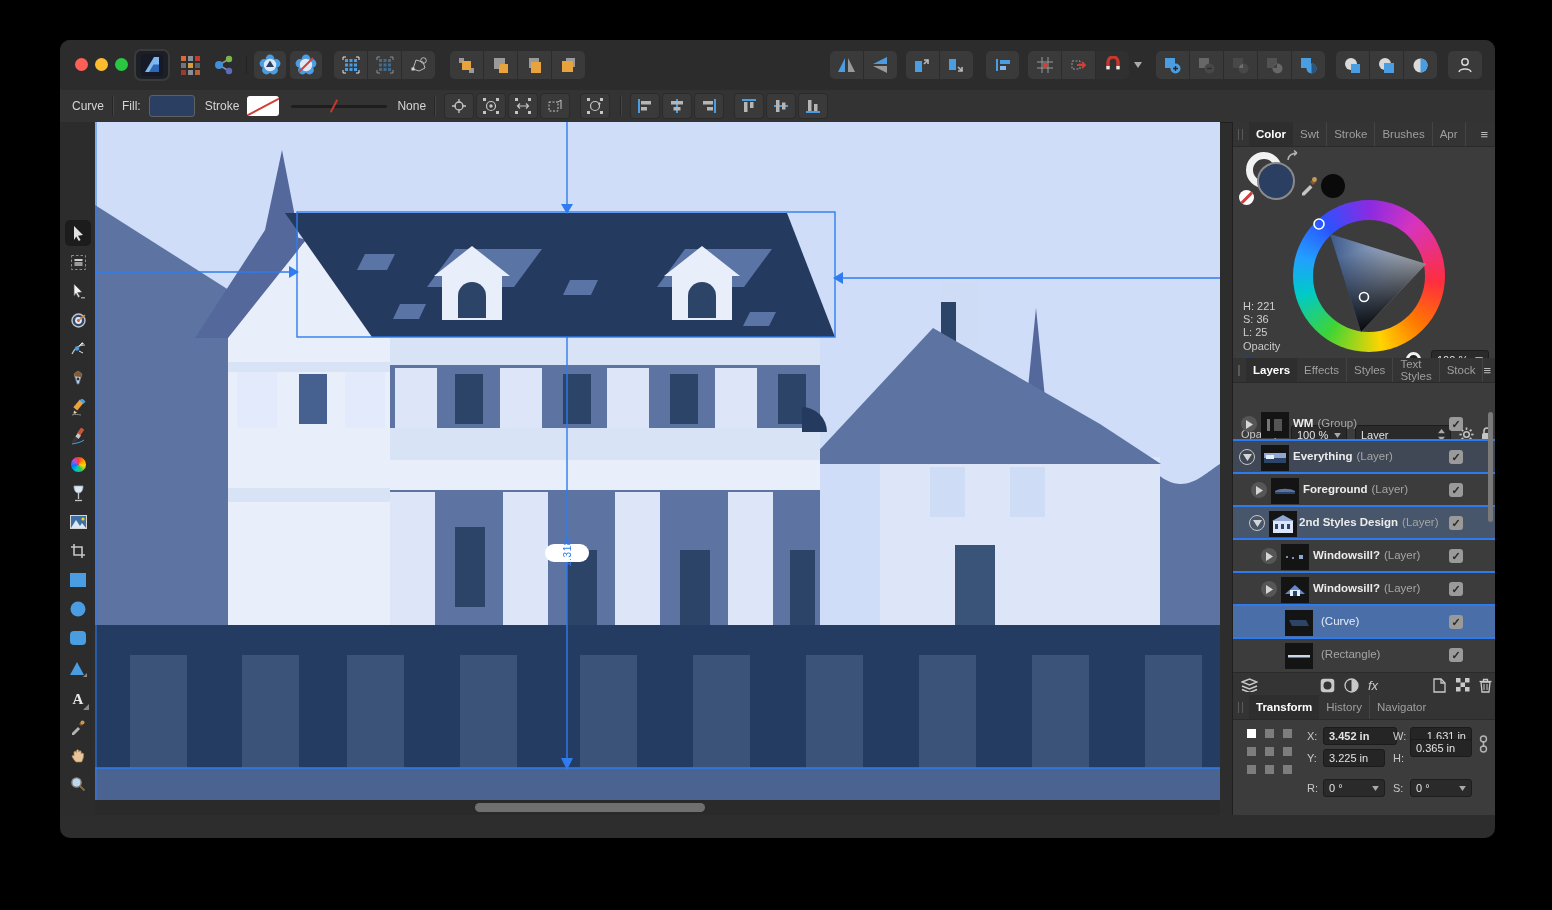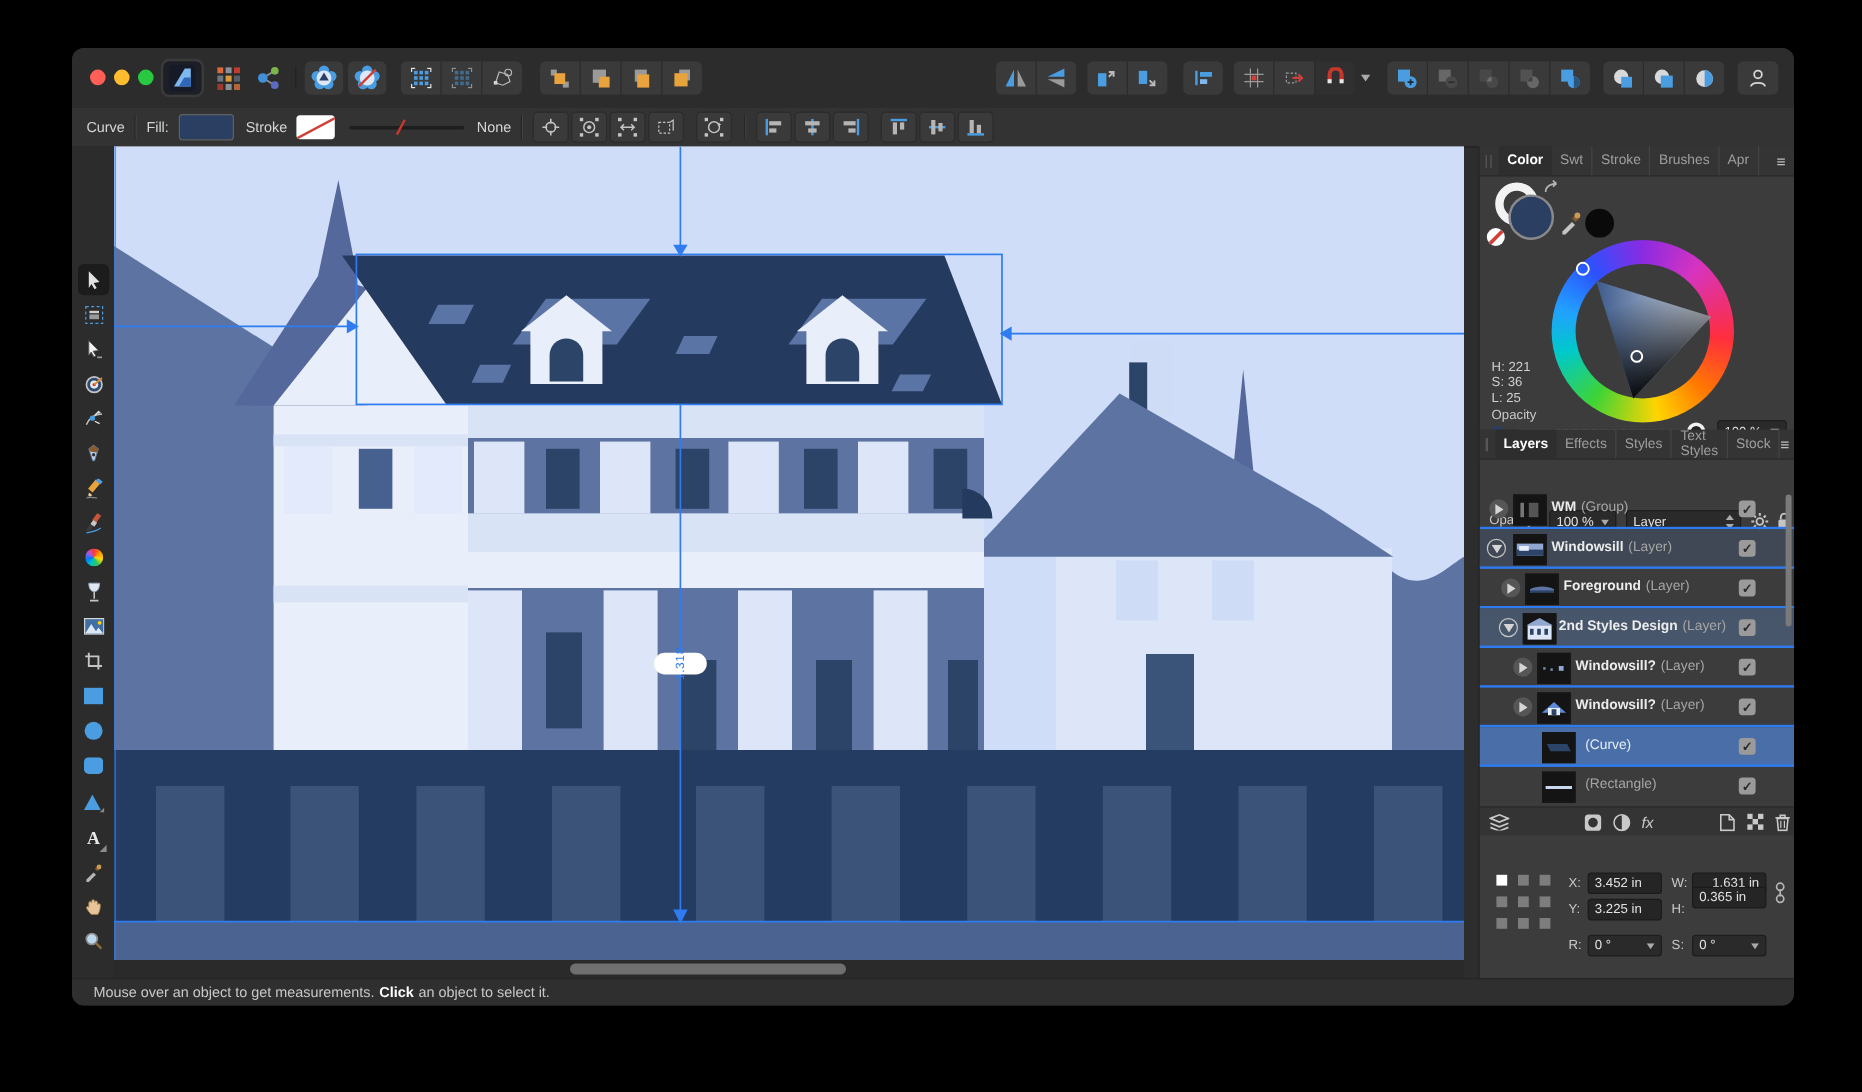--- a/index.html
+++ b/index.html
@@ -842,21 +842,21 @@
               </svg>
         </div>
         <div class="thumb" style="left:28px;">
           <svg width="26" height="24" viewBox="0 0 26 24">
                 <rect width="26" height="24" fill="#141414"></rect>
                 <rect x="2" y="7" width="22" height="10" fill="#8fa7d1"></rect>
                 <rect x="2" y="12" width="22" height="5" fill="#2c4467"></rect>
                 <rect x="4" y="9" width="8" height="4" fill="#e9eefb"></rect>
               </svg>
         </div>
-        <div class="lname" style="left:60px;"><span>Windowsill</span><span class="ltype">(Layer)</span></div>
+        <div class="lname" style="left:60px;"><span>Everything</span><span class="ltype">(Layer)</span></div>
         <div class="chk">✓</div>
       </div>
 
       <div class="lrow blue-under" style="top:66px;">
         <div class="expander" style="left:18px;background:#565656;">
           <svg width="7" height="9" viewBox="0 0 7 9">
                 <polygon points="0,0 7,4.5 0,9" fill="#d5d5d5"></polygon>
               </svg>
         </div>
         <div class="thumb" style="left:38px;">
@@ -993,36 +993,42 @@
         <svg width="13" height="15" viewBox="0 0 13 15">
           <path d="M2 4h9l-1 10H3z" fill="none" stroke="#c9c9c9" stroke-width="1.3"></path>
               <line x1="0.5" y1="3.5" x2="12.5" y2="3.5" stroke="#c9c9c9" stroke-width="1.3"></line>
               <path d="M4.5 3.5V1.5h4v2" fill="none" stroke="#c9c9c9" stroke-width="1.3"></path>
           <line x1="5" y1="6" x2="5" y2="12" stroke="#c9c9c9"></line>
               <line x1="8" y1="6" x2="8" y2="12" stroke="#c9c9c9"></line>
         </svg>
       </div>
     </div>
 
+    <div class="tabbar" style="top:573px;">
+      <div class="grip"></div>
+      <span class="tab on">Transform</span>
+      <span class="tab">History</span>
+      <span class="tab">Navigator</span>
+    </div>
 
     <div class="abs" style="left:0;top:597px;width:263px;height:96px;">
       <div class="abs" style="left:14px;top:10px;width:46px;height:46px;">
         <div class="anchor on" style="left:0;top:0;"></div>
         <div class="anchor" style="left:18px;top:0;"></div>
         <div class="anchor" style="left:36px;top:0;"></div>
         <div class="anchor" style="left:0;top:18px;"></div>
         <div class="anchor" style="left:18px;top:18px;"></div>
         <div class="anchor" style="left:36px;top:18px;"></div>
         <div class="anchor" style="left:0;top:36px;"></div>
         <div class="anchor" style="left:18px;top:36px;"></div>
         <div class="anchor" style="left:36px;top:36px;"></div>
       </div>
 
       <div class="plabel" style="left:74px;top:11px;">X:</div>
-      <input class="field abs" style="left: 90px; top: 8px; width: 62px;" value="3.452 in">
+      <input class="field abs" style="left: 90px; top: 8px; width: 74px; font-weight: bold;" value="3.452 in">
       <div class="plabel" style="left:160px;top:11px;">W:</div>
       <input class="field abs" style="left: 177px; top: 8px; width: 62px; text-align: right;" value="1.631 in">
 
       <div class="plabel" style="left:74px;top:33px;">Y:</div>
       <input class="field abs" style="left: 90px; top: 30px; width: 62px;" value="3.225 in">
       <div class="plabel" style="left:160px;top:33px;">H:</div>
       <input class="field abs" style="left: 177px; top: 20px; width: 62px;" value="0.365 in">
 
       <svg class="abs" style="left:246px;top:14px;" width="9" height="28" viewBox="0 0 9 28">
         <circle cx="4.5" cy="6" r="3" fill="none" stroke="#b5b5b5" stroke-width="1.4"></circle>
@@ -1040,20 +1046,15 @@
       <div class="plabel" style="left:160px;top:63px;">S:</div>
       <div class="ddown" style="left:177px;top:60px;width:62px;height:18px;">
         <span>0 °</span>
         <svg class="car" width="7" height="5" viewBox="0 0 8 6">
               <polygon points="0,0 8,0 4,6" fill="#aaa"></polygon>
             </svg>
       </div>
     </div>
   </div>
 
-  <div class="status-bar">
-    <span>Mouse over an object to get measurements. </span>
-    <b>Click</b>
-    <span> an object to select it.</span>
-  </div>
 
 </div>
 </div>
 
 </body></html>

